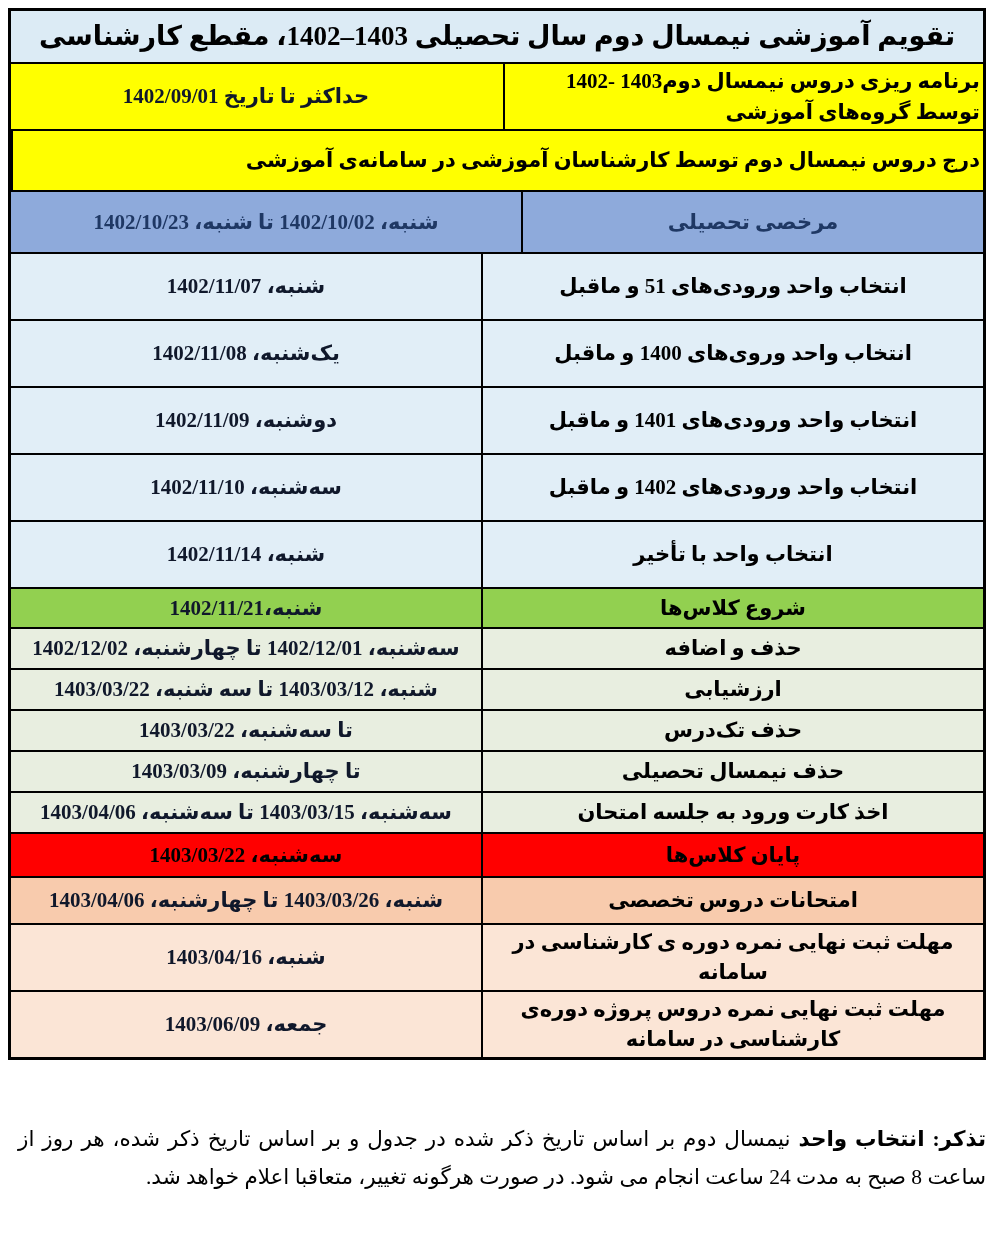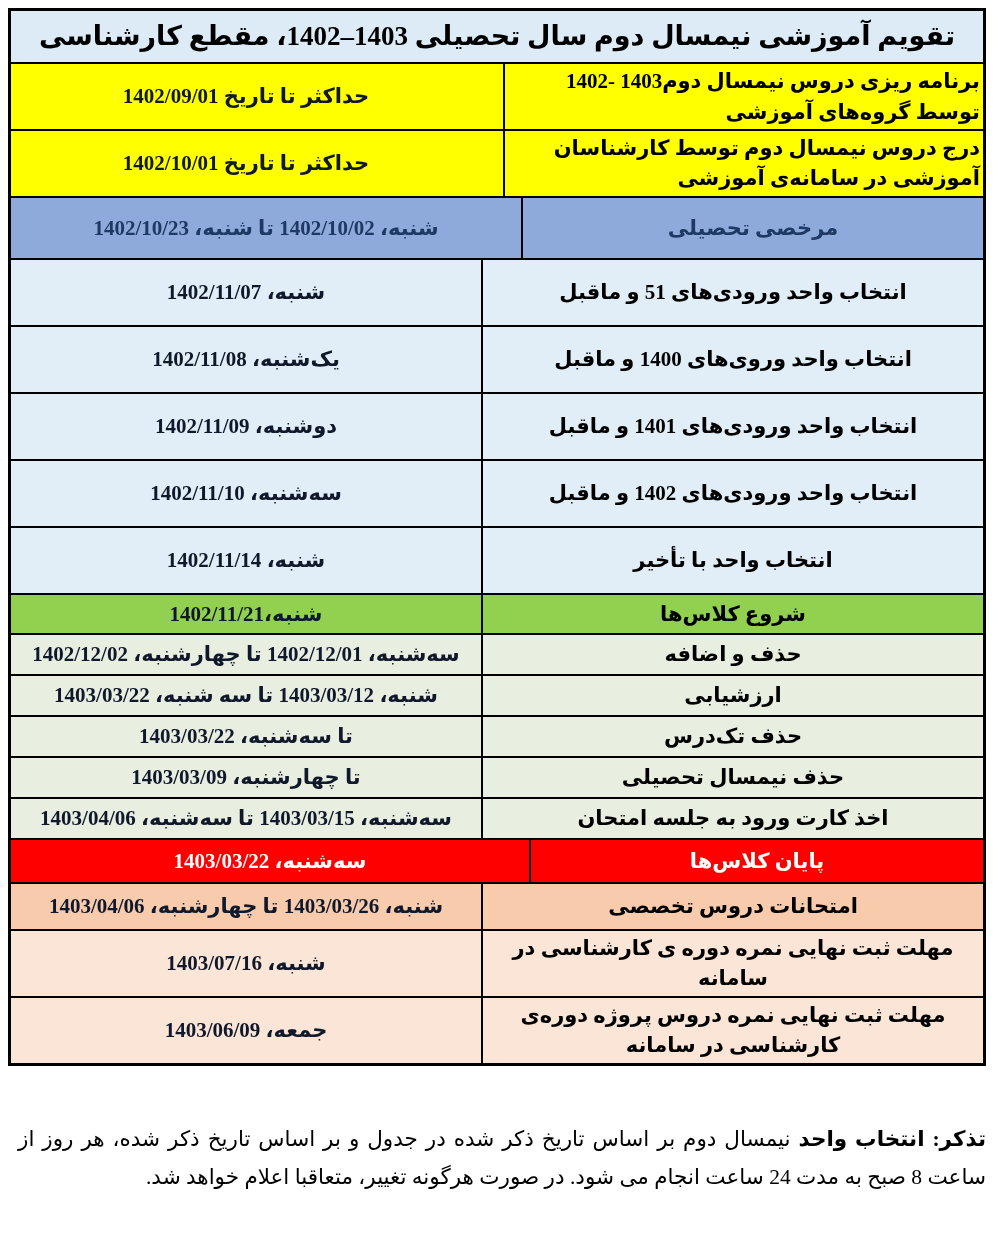--- a/index.html
+++ b/index.html
@@ -37,21 +37,21 @@
 
   
   .v-yellow{background:#ffff00;min-height:59px;gap:22px;}
   .v-yellow .label-cell{justify-content:flex-start;text-align:right;padding-right:3px;}
   .v-blue{background:#8eaadb;min-height:60px;}
   .v-blue .cell{color:#1f3864;margin-left:20px;}
   .v-lightblue{background:#e1eef7;min-height:65px;}
   .v-green{background:#92d050;min-height:38px;}
   .v-lightgreen{background:#e8eee0;min-height:39px;}
   .v-red{background:#ff0000;min-height:42px;}
-  .v-red .cell{color:#ffffff;margin-left:24px;}
+  .v-red .cell{color:#000000;}
   .v-peach{background:#f8cbad;min-height:45px;}
   .v-lightpeach{background:#fbe5d6;min-height:46px;}
 
   
   .footnote{
     position:absolute;left:18px;right:14px;top:1098px;
     direction:rtl;text-align:justify;text-align-last:right;
     font-size:21.5px;line-height:1.78;color:#000;font-weight:400;
     font-family:"Liberation Serif","DejaVu Sans",serif;
   }
@@ -66,21 +66,20 @@
     <div class="row title-row">
       <div class="cell title-cell">تقویم آموزشی  نیمسال دوم  سال تحصیلی 1403–1402، مقطع کارشناسی</div>
     </div>
 
     <div class="row v-yellow">
       <div class="cell date-cell">حداکثر تا تاریخ 1402/09/01</div>
       <div class="cell label-cell">برنامه ریزی دروس نیمسال دوم1403 -1402 توسط گروه‌های آموزشی</div>
     </div>
 
     <div class="row v-yellow">
-      <div class="cell date-cell">حداکثر تا تاریخ 1402/10/01</div>
       <div class="cell label-cell">درج دروس نیمسال دوم توسط کارشناسان آموزشی در سامانه‌ی آموزشی</div>
     </div>
 
     <div class="row v-blue">
       <div class="cell date-cell">شنبه، 1402/10/02 تا شنبه، 1402/10/23</div>
       <div class="cell label-cell">مرخصی تحصیلی</div>
     </div>
 
     <div class="row v-lightblue">
       <div class="cell date-cell">شنبه، 1402/11/07</div>
@@ -142,21 +141,21 @@
       <div class="cell label-cell">پایان کلاس‌ها</div>
     </div>
 
 
     <div class="row v-peach">
       <div class="cell date-cell">شنبه، 1403/03/26 تا چهارشنبه، 1403/04/06</div>
       <div class="cell label-cell">امتحانات دروس تخصصی</div>
     </div>
 
     <div class="row v-lightpeach">
-      <div class="cell date-cell">شنبه، 1403/07/16</div>
+      <div class="cell date-cell">شنبه، 1403/04/16</div>
       <div class="cell label-cell">مهلت ثبت نهایی نمره  دوره ی کارشناسی در سامانه</div>
     </div>
 
     <div class="row v-lightpeach">
       <div class="cell date-cell">جمعه، 1403/06/09</div>
       <div class="cell label-cell">مهلت ثبت نهایی نمره دروس پروژه دوره‌ی کارشناسی در سامانه</div>
     </div>
   </div>
 
   <p class="footnote"><b>تذکر: انتخاب واحد</b><span> نیمسال دوم بر اساس تاریخ ذکر شده در جدول و بر اساس تاریخ ذکر شده، هر روز از ساعت 8 صبح به مدت 24 ساعت انجام می شود. در صورت هرگونه تغییر، متعاقبا اعلام خواهد شد.</span></p>

